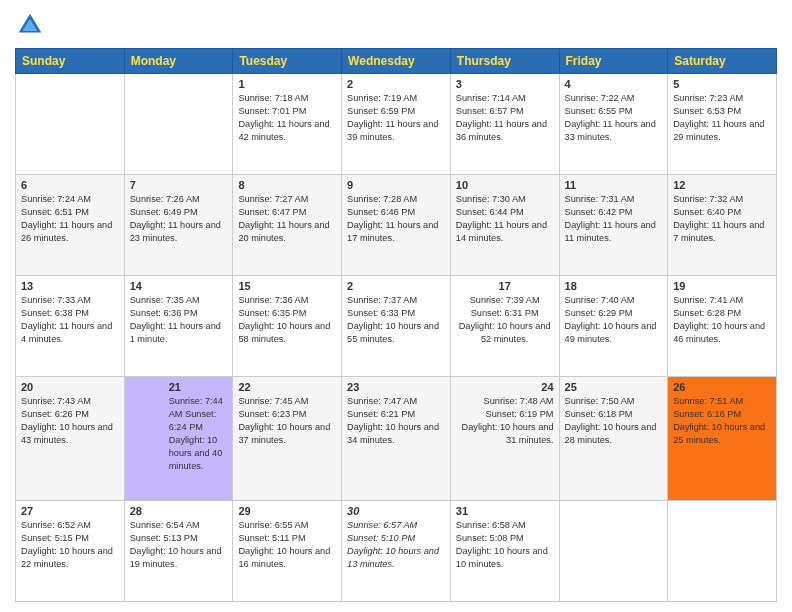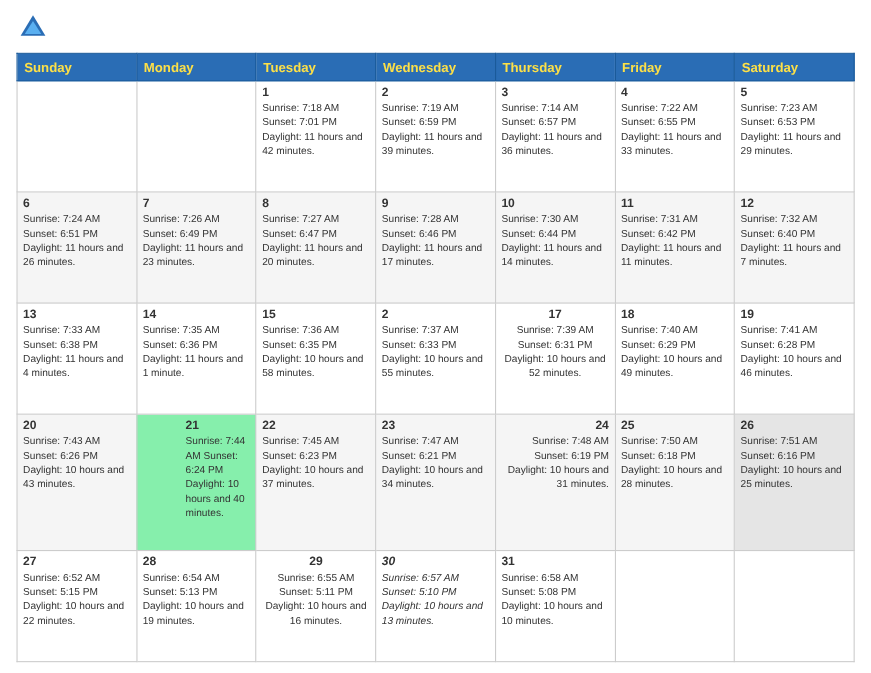--- a/index.html
+++ b/index.html
@@ -254,21 +254,21 @@
 Daylight: 10 hours and 46 minutes.</div>
           </td>
         </tr>
         <tr>
           <td style="background-color: rgb(245, 245, 245);">
             <div class="day-number">20</div>
             <div class="day-info">Sunrise: 7:43 AM
 Sunset: 6:26 PM
 Daylight: 10 hours and 43 minutes.</div>
           </td>
-          <td style="background-color: #86efac; padding-left: 44px;">
+          <td style="background-color: #c4b5fd; padding-left: 44px;">
             <div class="day-number">21</div>
             <div class="day-info">Sunrise: 7:44 AM
 Sunset: 6:24 PM
 Daylight: 10 hours and 40 minutes.</div>
           </td>
           <td style="background-color: rgb(245, 245, 245);">
             <div class="day-number">22</div>
             <div class="day-info">Sunrise: 7:45 AM
 Sunset: 6:23 PM
 Daylight: 10 hours and 37 minutes.</div>
@@ -284,41 +284,41 @@
             <div class="day-info">Sunrise: 7:48 AM
 Sunset: 6:19 PM
 Daylight: 10 hours and 31 minutes.</div>
           </td>
           <td style="background-color: rgb(245, 245, 245);">
             <div class="day-number">25</div>
             <div class="day-info">Sunrise: 7:50 AM
 Sunset: 6:18 PM
 Daylight: 10 hours and 28 minutes.</div>
           </td>
-          <td style="background-color: #e5e5e5; margin-top: 15px;">
+          <td style="background-color: #f97316; margin-top: 15px;">
             <div class="day-number">26</div>
             <div class="day-info">Sunrise: 7:51 AM
 Sunset: 6:16 PM
 Daylight: 10 hours and 25 minutes.</div>
           </td>
         </tr>
         <tr>
           <td style="background-color: rgb(255, 255, 255);">
             <div class="day-number">27</div>
             <div class="day-info">Sunrise: 6:52 AM
 Sunset: 5:15 PM
 Daylight: 10 hours and 22 minutes.</div>
           </td>
           <td style="background-color: rgb(255, 255, 255);">
             <div class="day-number">28</div>
             <div class="day-info">Sunrise: 6:54 AM
 Sunset: 5:13 PM
 Daylight: 10 hours and 19 minutes.</div>
           </td>
-          <td style="background-color: rgb(255, 255, 255); text-align: center;">
+          <td style="background-color: rgb(255, 255, 255);">
             <div class="day-number">29</div>
             <div class="day-info">Sunrise: 6:55 AM
 Sunset: 5:11 PM
 Daylight: 10 hours and 16 minutes.</div>
           </td>
           <td style="background-color: rgb(255, 255, 255); font-style: italic;">
             <div class="day-number">30</div>
             <div class="day-info">Sunrise: 6:57 AM
 Sunset: 5:10 PM
 Daylight: 10 hours and 13 minutes.</div>

